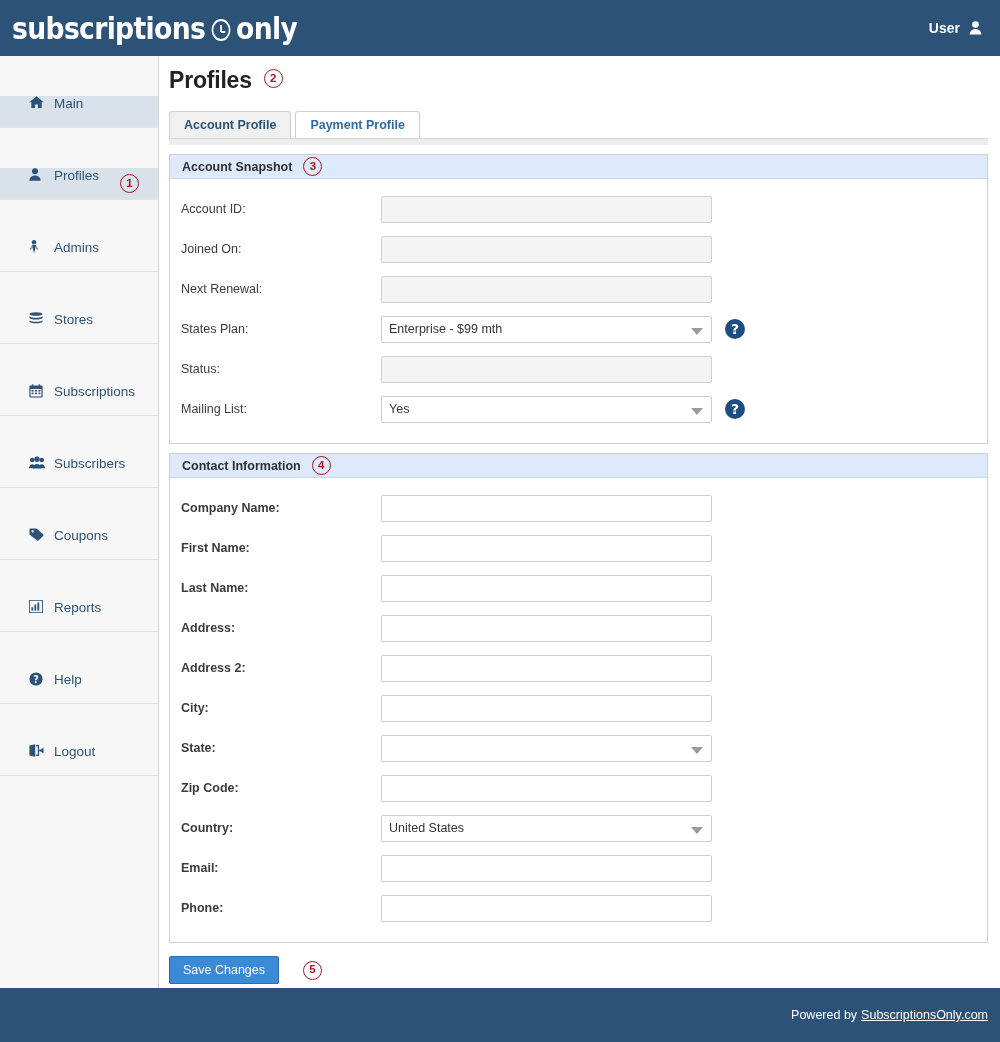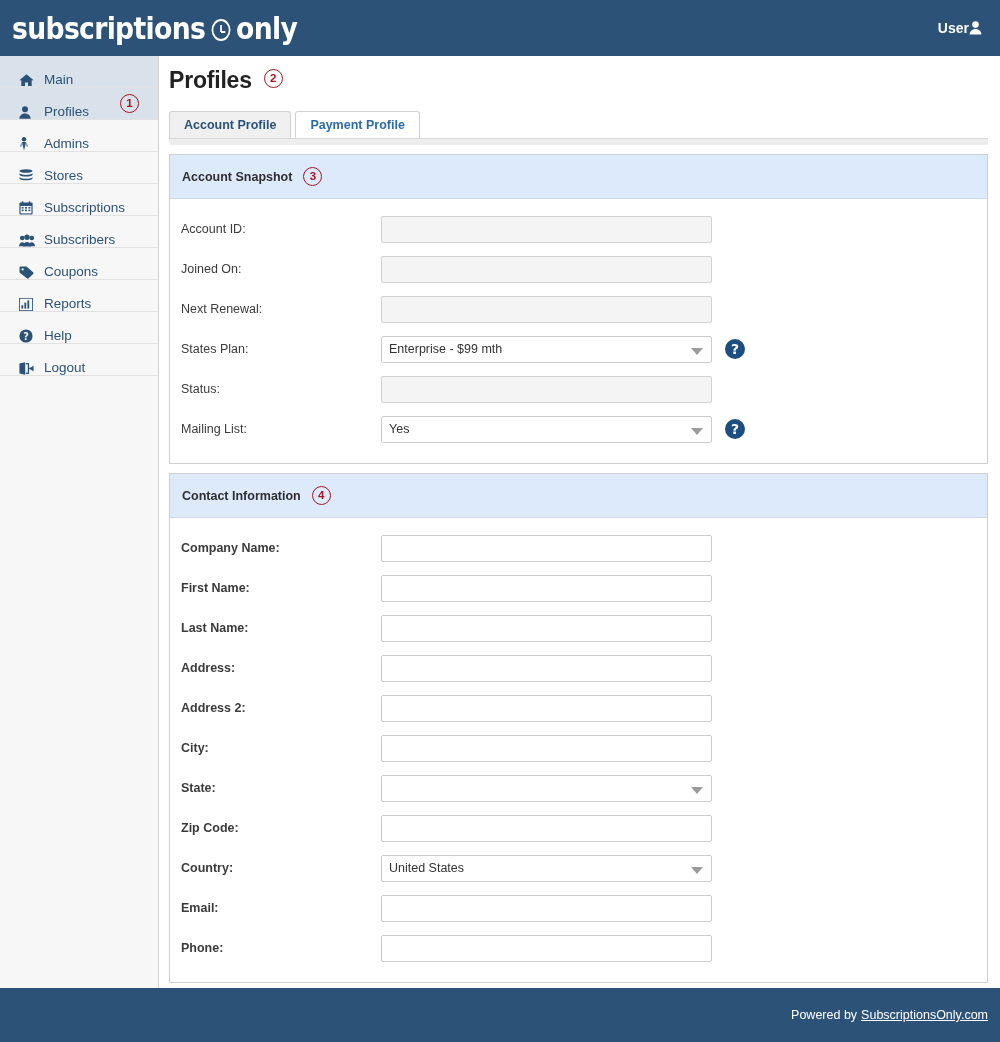--- a/index.html
+++ b/index.html
@@ -47,48 +47,49 @@
     width: 2px; height: 7.5px;
     background: #ffffff;
   }
   .brand .clock::after {
     content: ""; position: absolute;
     left: 9px; top: 9.5px;
     width: 5.5px; height: 2px;
     background: #ffffff;
   }
   .userbox {
-    display: flex; align-items: center; 
+    display: flex; align-items: center; gap: 9px;
     padding-right: 18px;
     color: #ffffff;
     font-size: 14px;
     font-weight: 700;
     cursor: pointer;
   }
   .userbox svg { display: block; }
 
   
   .sidebar {
     position: absolute;
     top: 56px; left: 0;
     width: 159px;
     height: 932px;
     background: #f7f7f7;
     border-right: 1px solid #d4d4d4;
   }
   .nav-item {
     position: relative;
     height: 32px;
-    display: flex; align-items: flex-end;
-    padding-left: 19px;
+    display: flex; align-items: flex-start;
+    padding-left: 29px;
     border-bottom: 1px solid #e2e2e2;
     color: #2c5278;
     font-size: 13.5px;
     cursor: pointer;
     background: #f7f7f7;
+    margin-top: 40px;
   }
   .nav-item.active { background: #d9e2ea; }
   .nav-item .nico {
     width: 19px;
     display: flex; align-items: center; justify-content: flex-start;
     color: #2c5278;
     flex: none;
   }
   .nav-item .nlabel { margin-left: 6px; }
   .sidebar-fill {
@@ -168,21 +169,21 @@
   
   .panel {
     margin: 9px 0 0 9px;
     width: 819px;
     border: 1px solid #cfcfcf;
     background: #ffffff;
   }
   .panel-head {
     background: #ddeafc;
     border-bottom: 1px solid #c9d8ea;
-    height: 44px;
+    height: 24px;
     display: flex; align-items: center;
     padding-left: 12px;
     gap: 11px;
   }
   .panel-head .ptitle {
     font-size: 12.5px;
     font-weight: 700;
     color: #2f2f2f;
   }
   .panel-body { padding: 10px 0 14px 0; }

